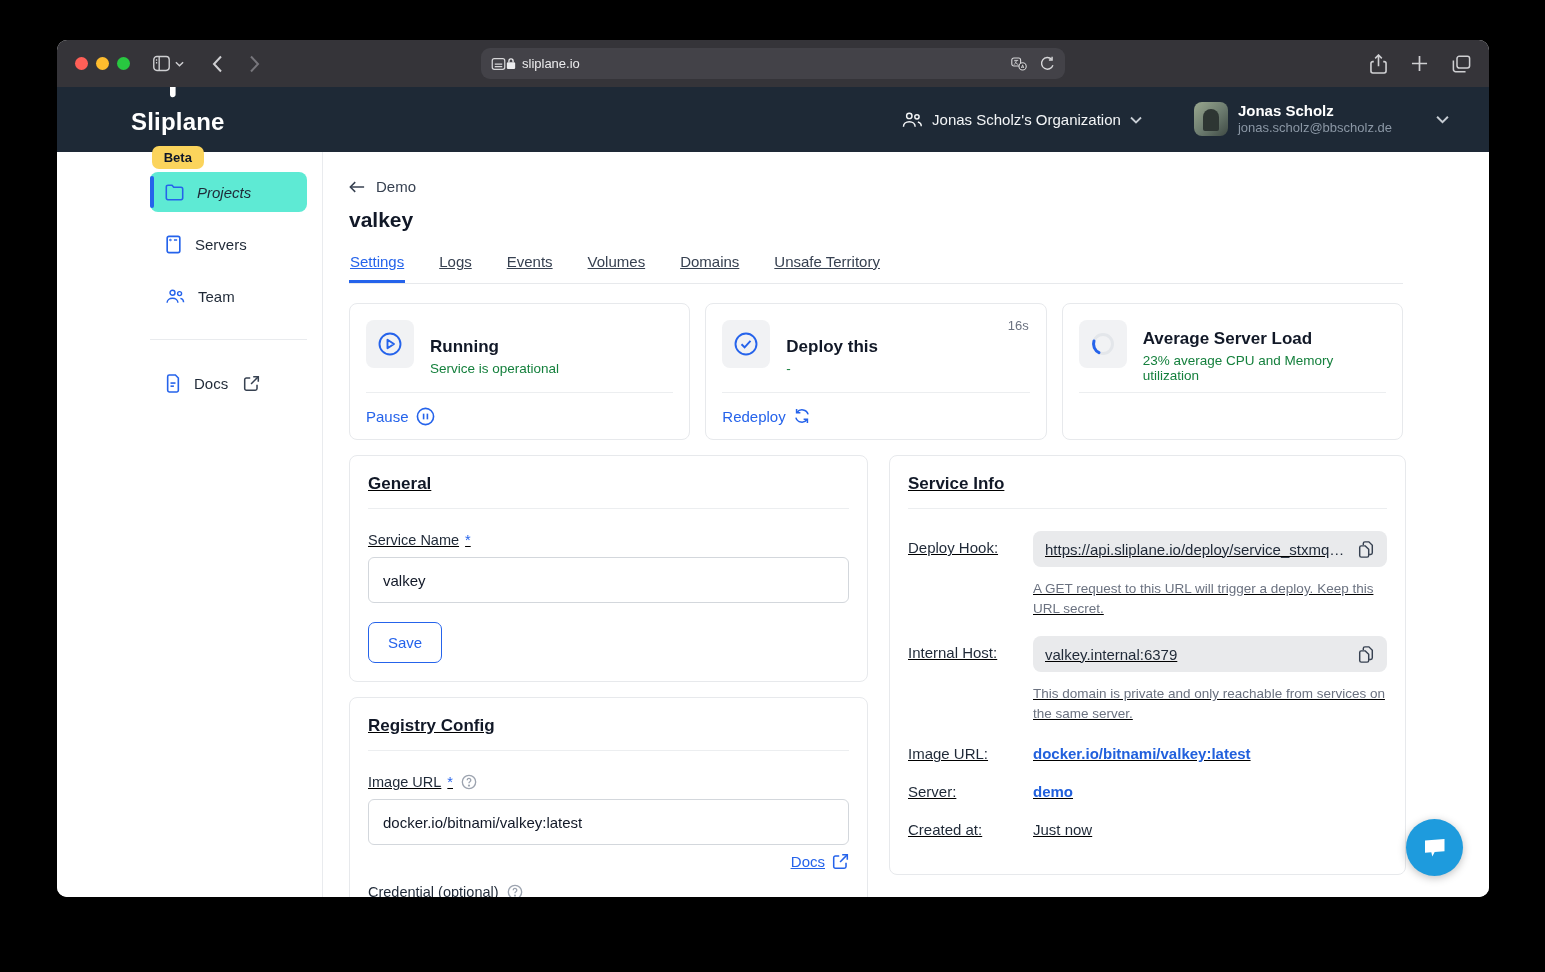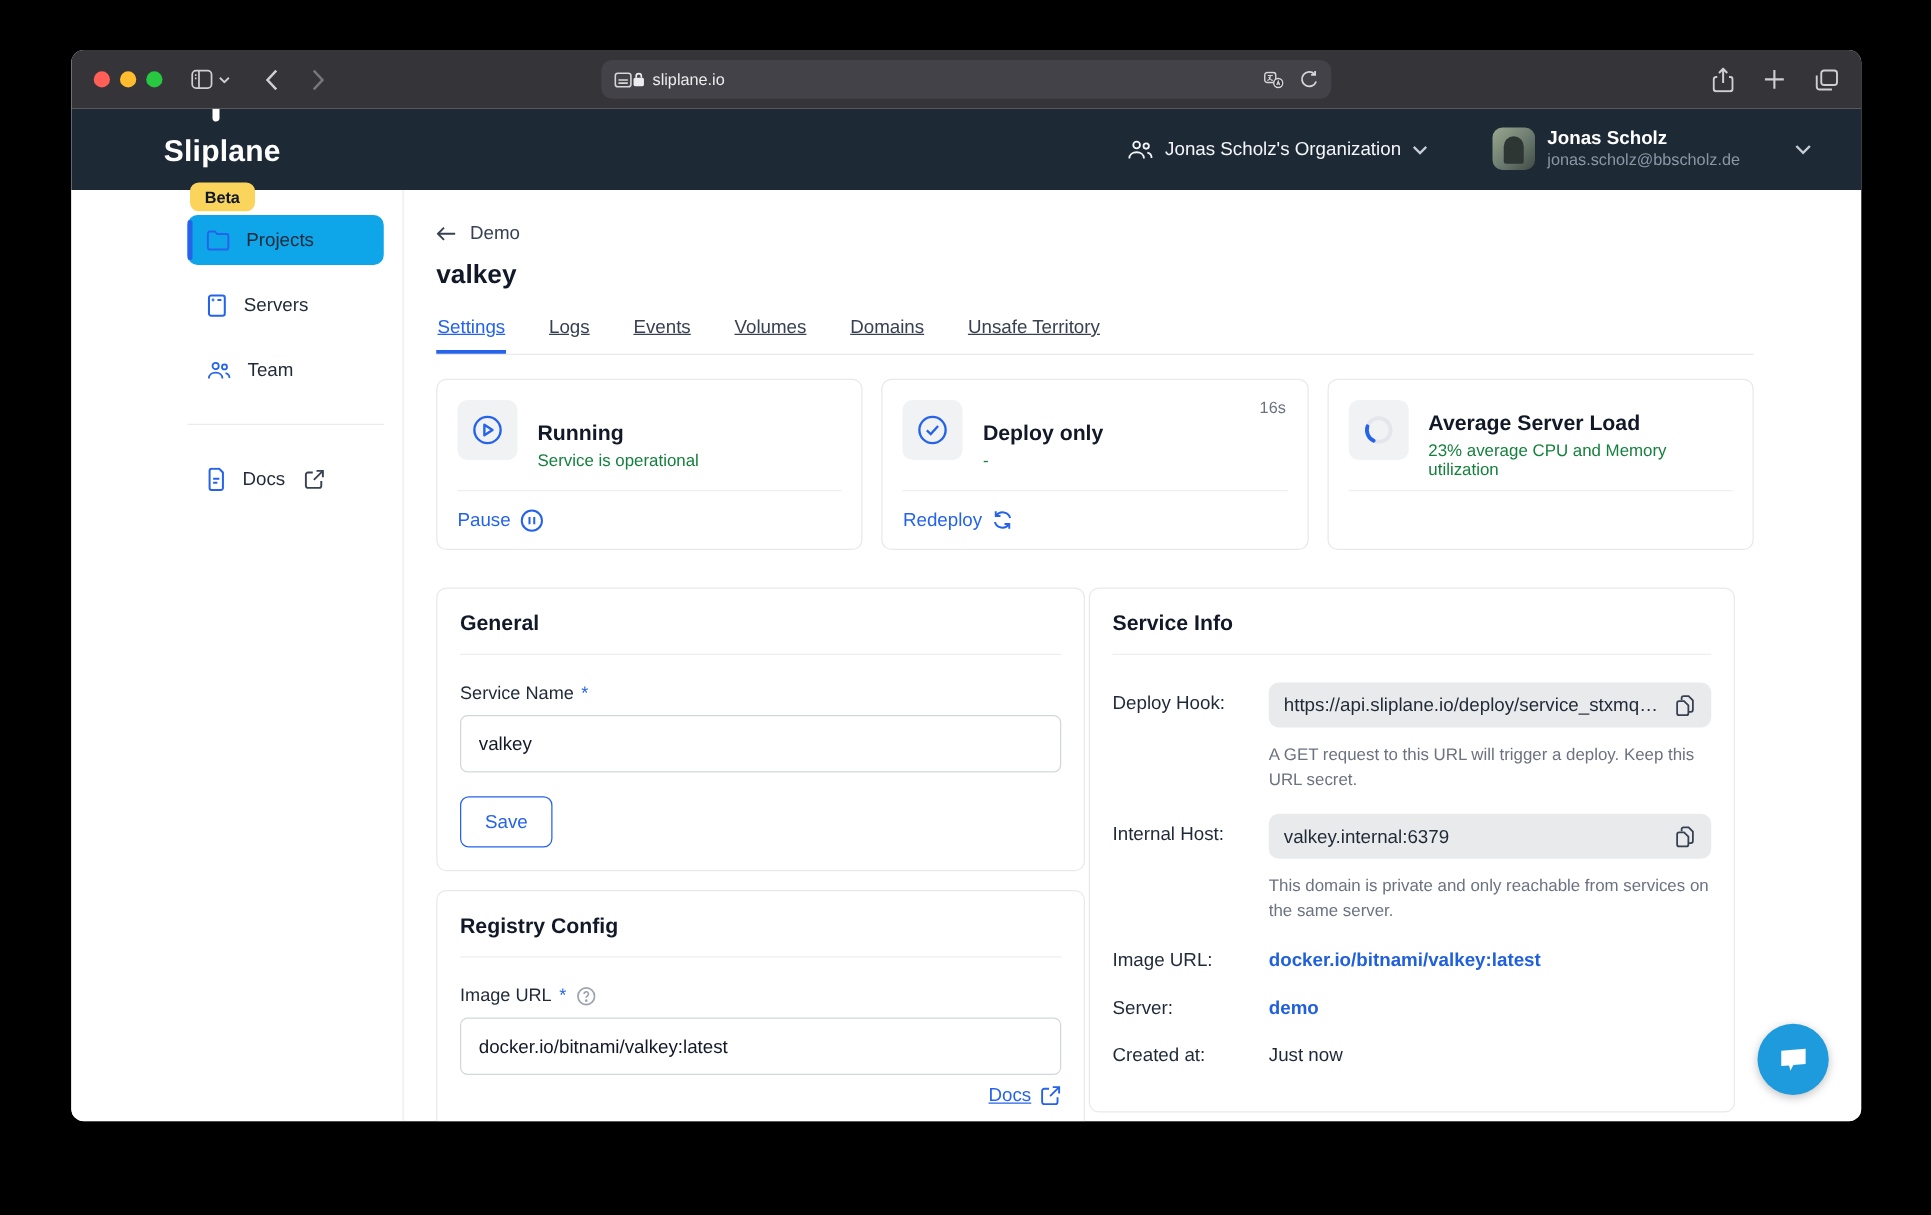--- a/index.html
+++ b/index.html
@@ -32,21 +32,21 @@
   .user-name { color:#fff; font-size:15px; font-weight:700; line-height:1.2; }
   .user-email { color:#8b97a5; font-size:13px; line-height:1.3; }
   .user-chevron { margin-left:44px; color:#c6ccd3; }
 
   
   .app-body { display:flex; height:745px; background:#fff; }
   .sidebar { width:266px; border-right:1px solid #e9ebee; padding-top:20px; flex-shrink:0; }
   .nav { width:157px; margin-left:93px; }
   .nav-item { position:relative; height:40px; display:flex; align-items:center; gap:13px; padding-left:15px; border-radius:8px; margin-bottom:12px; color:#1f2937; font-size:15px; font-weight:500; cursor:pointer; }
   .nav-item .nicon { color:#2563eb; display:inline-flex; }
-  .nav-item.active { background:#0ea5e9; }
+  .nav-item.active { background:#5eead4;font-style:italic; }
   .nav-item.active::before { content:""; position:absolute; left:0; top:4px; bottom:4px; width:4px; border-radius:4px; background:#2563eb; }
   .nav-divider { border-top:1px solid #e9ebee; margin:23px 0 23px 0; }
   .docs-ext { color:#374151; display:inline-flex; margin-left:2px; }
 
   .main { flex:1; position:relative; padding:26px 0 0 26px; overflow:hidden; }
   .breadcrumb { display:flex; align-items:center; gap:11px; color:#374151; font-size:15px; cursor:pointer; width:max-content; }
   .page-title { margin-top:13px; font-size:21px; font-weight:600; color:#111827; }
   .tabs { margin-top:21px; width:1054px; display:flex; gap:33px; border-bottom:1px solid #e7e9ec; }
   .tab { font-size:15px; color:#374151; font-weight:500; padding:0 1px 13px; cursor:pointer;text-decoration:underline; }
   .tab.active { color:#2563eb; box-shadow:inset 0 -3px 0 #2563eb; }
@@ -57,21 +57,21 @@
   .scard-top { display:flex; align-items:center; gap:16px; padding:16px 16px 0 16px; flex:1; }
   .icon-tile { width:48px; height:48px; border-radius:8px; background:#f1f2f4; display:flex; align-items:center; justify-content:center; color:#2563eb; flex-shrink:0; align-self:flex-start; }
   .scard-title { font-size:17px; font-weight:600; color:#111827; }
   .scard-sub { margin-top:4px; font-size:13.5px; color:#15803d; }
   .scard-meta { position:absolute; top:14px; right:17px; font-size:13px; color:#6b7280; }
   .scard-div { border-top:1px solid #eceef0; margin:0 16px; }
   .scard-foot { height:46px; display:flex; align-items:center; padding:0 16px; }
   .blue-link { display:inline-flex; align-items:center; gap:7px; color:#2563eb; font-size:15px; font-weight:500; cursor:pointer; text-decoration:none; }
 
   
-  .panels { margin-top:30px; width:1054px; display:grid; grid-template-columns:519px 517px; gap:3px; align-items:start; }
+  .panels { margin-top:15px; width:1054px; display:grid; grid-template-columns:519px 517px; gap:21px; align-items:start;text-decoration:underline; }
   .panel { background:#fff; border:1px solid #e7e9ec; border-radius:8px; padding:18px; }
   .panel + .panel { margin-top:15px; }
   .panel-h { font-size:17px; font-weight:600; color:#111827; }
   .panel-div { border-top:1px solid #eceef0; margin-top:14px; }
   .field-label { margin-top:23px; font-size:14.5px; font-weight:500; color:#1f2937; display:flex; align-items:center; gap:6px; }
   .req { color:#2563eb; }
   .qmark { color:#9ca3af; display:inline-flex; margin-left:2px; }
   .text-input { margin-top:9px; width:100%; height:46px; border:1px solid #d3d7dc; border-radius:6px; padding:0 14px; font-size:15px; color:#111827; font-family:"Liberation Sans", sans-serif; background:#fff; }
   .save-btn { margin-top:19px; background:#fff; border:1px solid #2563eb; color:#2563eb; font-size:15px; font-weight:500; padding:11px 19px; border-radius:7px; cursor:pointer; font-family:"Liberation Sans", sans-serif; }
   .docs-row { margin-top:8px; display:flex; justify-content:flex-end; }
@@ -335,21 +335,21 @@
         <div class="scard">
           <div class="scard-meta">16s</div>
           <div class="scard-top">
             <span class="icon-tile">
               <svg width="26" height="26" viewBox="0 0 26 26" fill="none" stroke="currentColor" stroke-width="1.9">
                   <circle cx="13" cy="13" r="10.5"></circle>
                   <polyline points="8.5,13.3 11.6,16.3 17.5,9.8"></polyline>
                 </svg>
             </span>
             <span>
-              <div class="scard-title">Deploy only</div>
+              <div class="scard-title">Deploy this</div>
               <div class="scard-sub">-</div>
             </span>
           </div>
           <div class="scard-div"></div>
           <div class="scard-foot">
             <span class="blue-link">
               <span>Redeploy</span>
               <span class="cicon">
                 <svg width="18" height="18" viewBox="0 0 20 20" fill="none" stroke="currentColor" stroke-width="1.7">
                     <path d="M16.8 8.2A7 7 0 0 0 4.4 6.1"></path>

